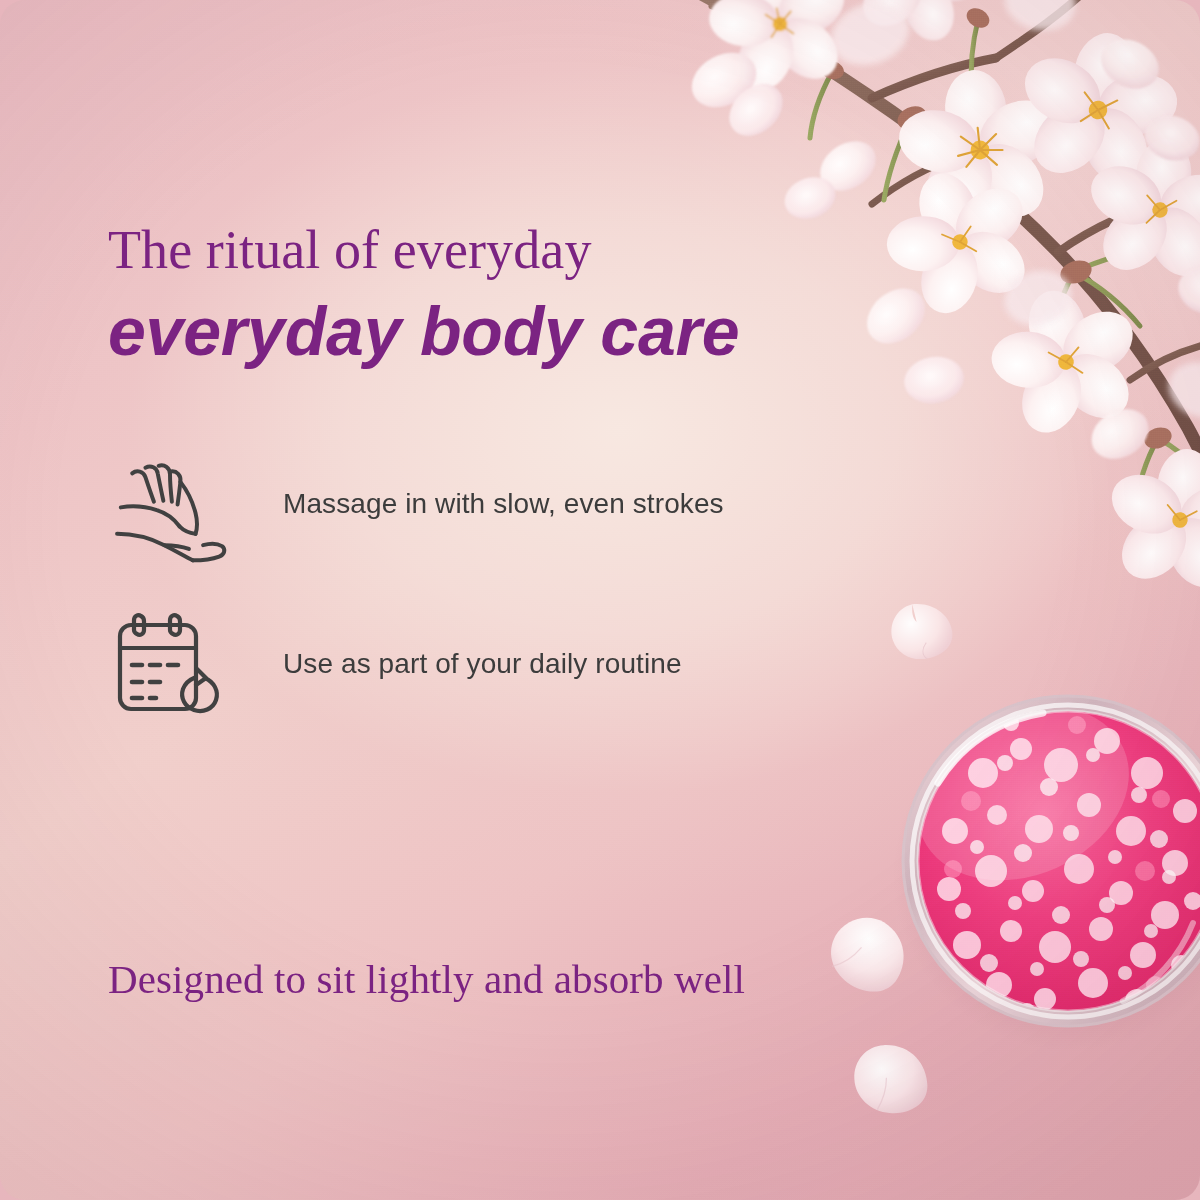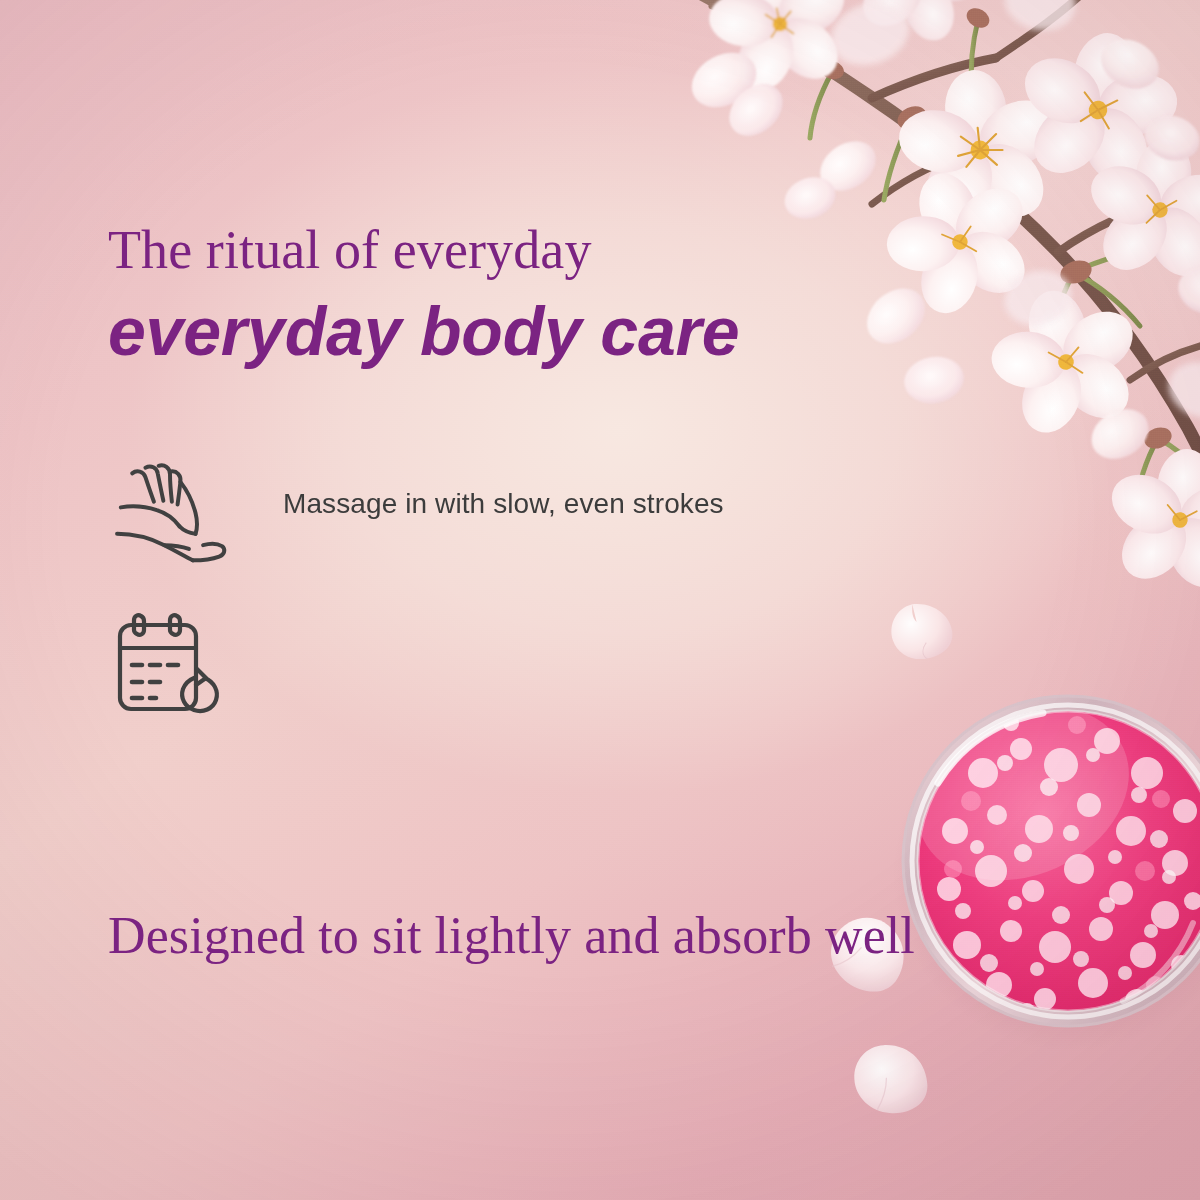--- a/index.html
+++ b/index.html
@@ -11,20 +11,21 @@
   }
 
   
   .canvas {
     position:absolute; inset:0; width:1200px; height:1200px;
     overflow:hidden;
     background:
       radial-gradient(ellipse 760px 560px at 620px 430px, rgba(248,233,226,0.96) 0%, rgba(246,226,220,0.72) 36%, rgba(238,200,200,0.25) 65%, rgba(230,180,186,0) 85%),
       radial-gradient(ellipse 640px 520px at 1030px 160px, rgba(244,214,214,0.75) 0%, rgba(236,196,200,0.30) 55%, rgba(230,180,186,0) 80%),
       linear-gradient(145deg, #e9bcc2 0%, #eec4c6 22%, #f1cfcb 42%, #eec3c4 62%, #e5adb6 82%, #dfa6af 100%);
+    border-radius: 25px;
   }
   .grain {
     position:absolute; inset:0;
     background-image:
       repeating-linear-gradient(0deg, rgba(255,255,255,0.018) 0 1px, rgba(0,0,0,0.012) 1px 2px),
       repeating-linear-gradient(90deg, rgba(255,255,255,0.015) 0 1px, rgba(0,0,0,0.01) 1px 2px);
     mix-blend-mode:overlay; opacity:.65;
   }
   .vignette {
     position:absolute; inset:0;
@@ -72,23 +73,23 @@
   .step-label {
     position:absolute; left:175px; top:32px;
     font-family:"Liberation Sans", sans-serif;
     font-size:28px; font-weight:400; color:#3c3c3c;
     letter-spacing:.1px; white-space:nowrap;
   }
   .step:nth-child(2) .step-label { top:42px; }
   .step:nth-child(3) .step-label { top:38px; }
 
   .tagline {
-    position:absolute; left:108px; top:906px;
+    position:absolute; left:108px; top:955px;
     font-family:"Liberation Serif", serif;
-    font-size:52px; font-weight:400; color:#7b2382;
+    font-size:41px; font-weight:400; color:#7b2382;
     letter-spacing:.1px; white-space:nowrap;
   }
 </style>
 </head>
 <body>
 
 <div class="canvas">
 
   <div class="blossoms">
     <svg viewBox="0 0 560 660" xmlns="http://www.w3.org/2000/svg">
@@ -492,20 +493,21 @@
               <path d="M 24 70 L 34 70"></path>
                 <path d="M 42 70 L 52 70"></path>
               <path d="M 24 86 L 34 86"></path>
                 <path d="M 42 86 L 48 86"></path>
             </g>
 
             <path d="M 97 66 C 106 70 111 79 108 88 C 105 97 95 101 86 98 C 77 95 72 86 75 77 C 77 72 81 68 86 66"></path>
             <path d="M 89 57 L 98 66 L 88 73"></path>
           </svg>
         </div>
+        <div class="step-label">Use as part of your daily routine</div>
       </div>
 
     </div>
 
     <div class="tagline">Designed to sit lightly and absorb well</div>
   </div>
 
 </div>
 
 </body></html>

